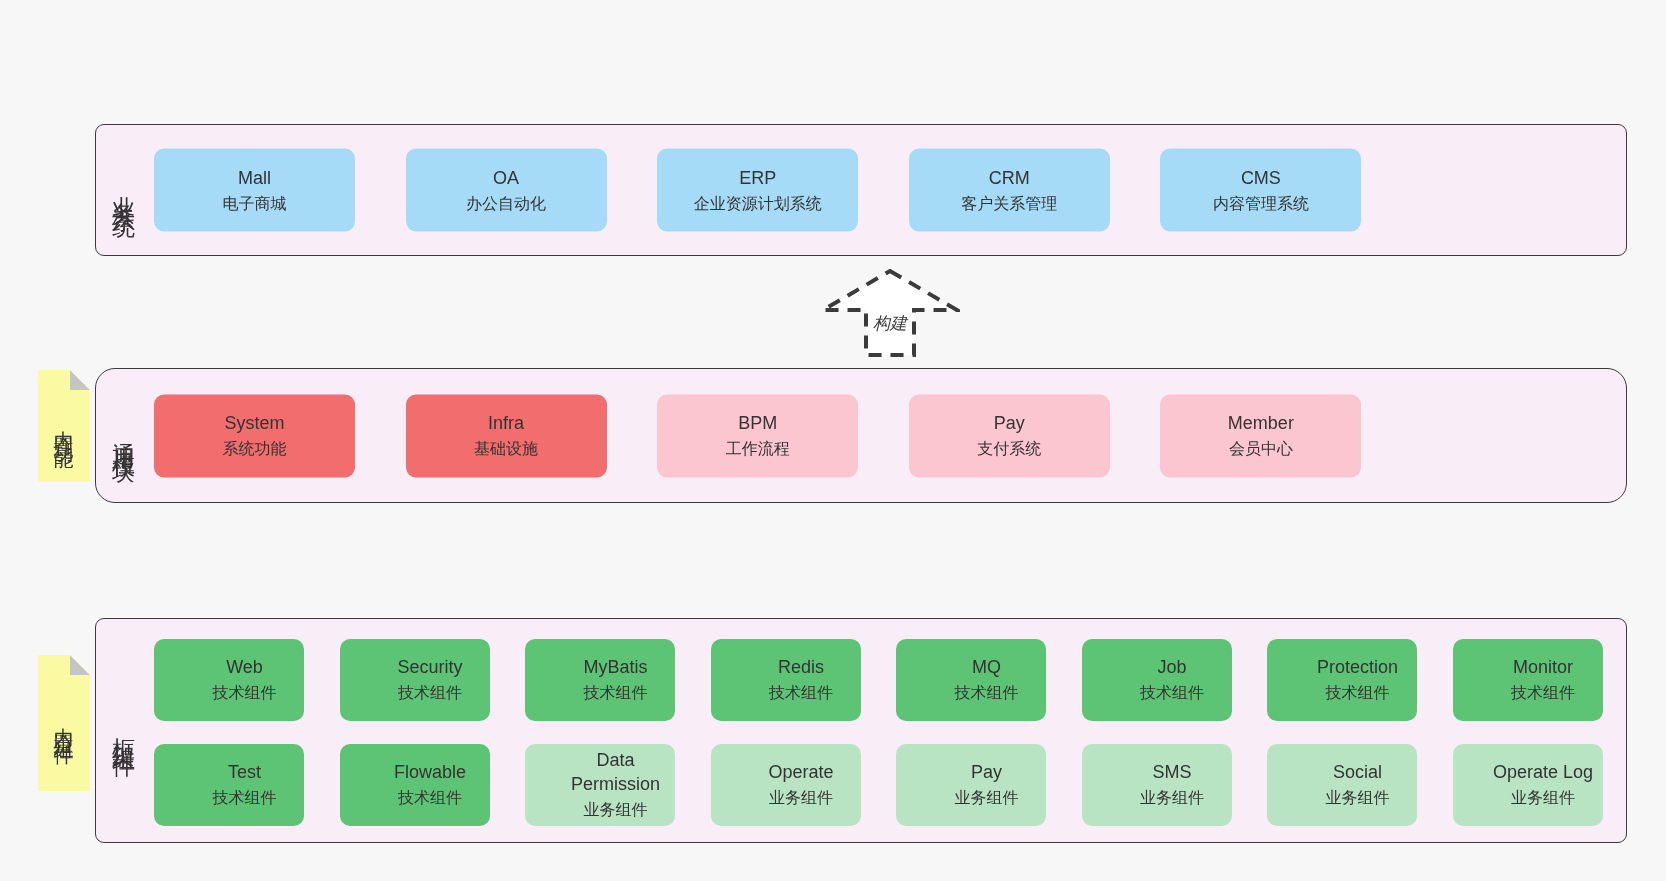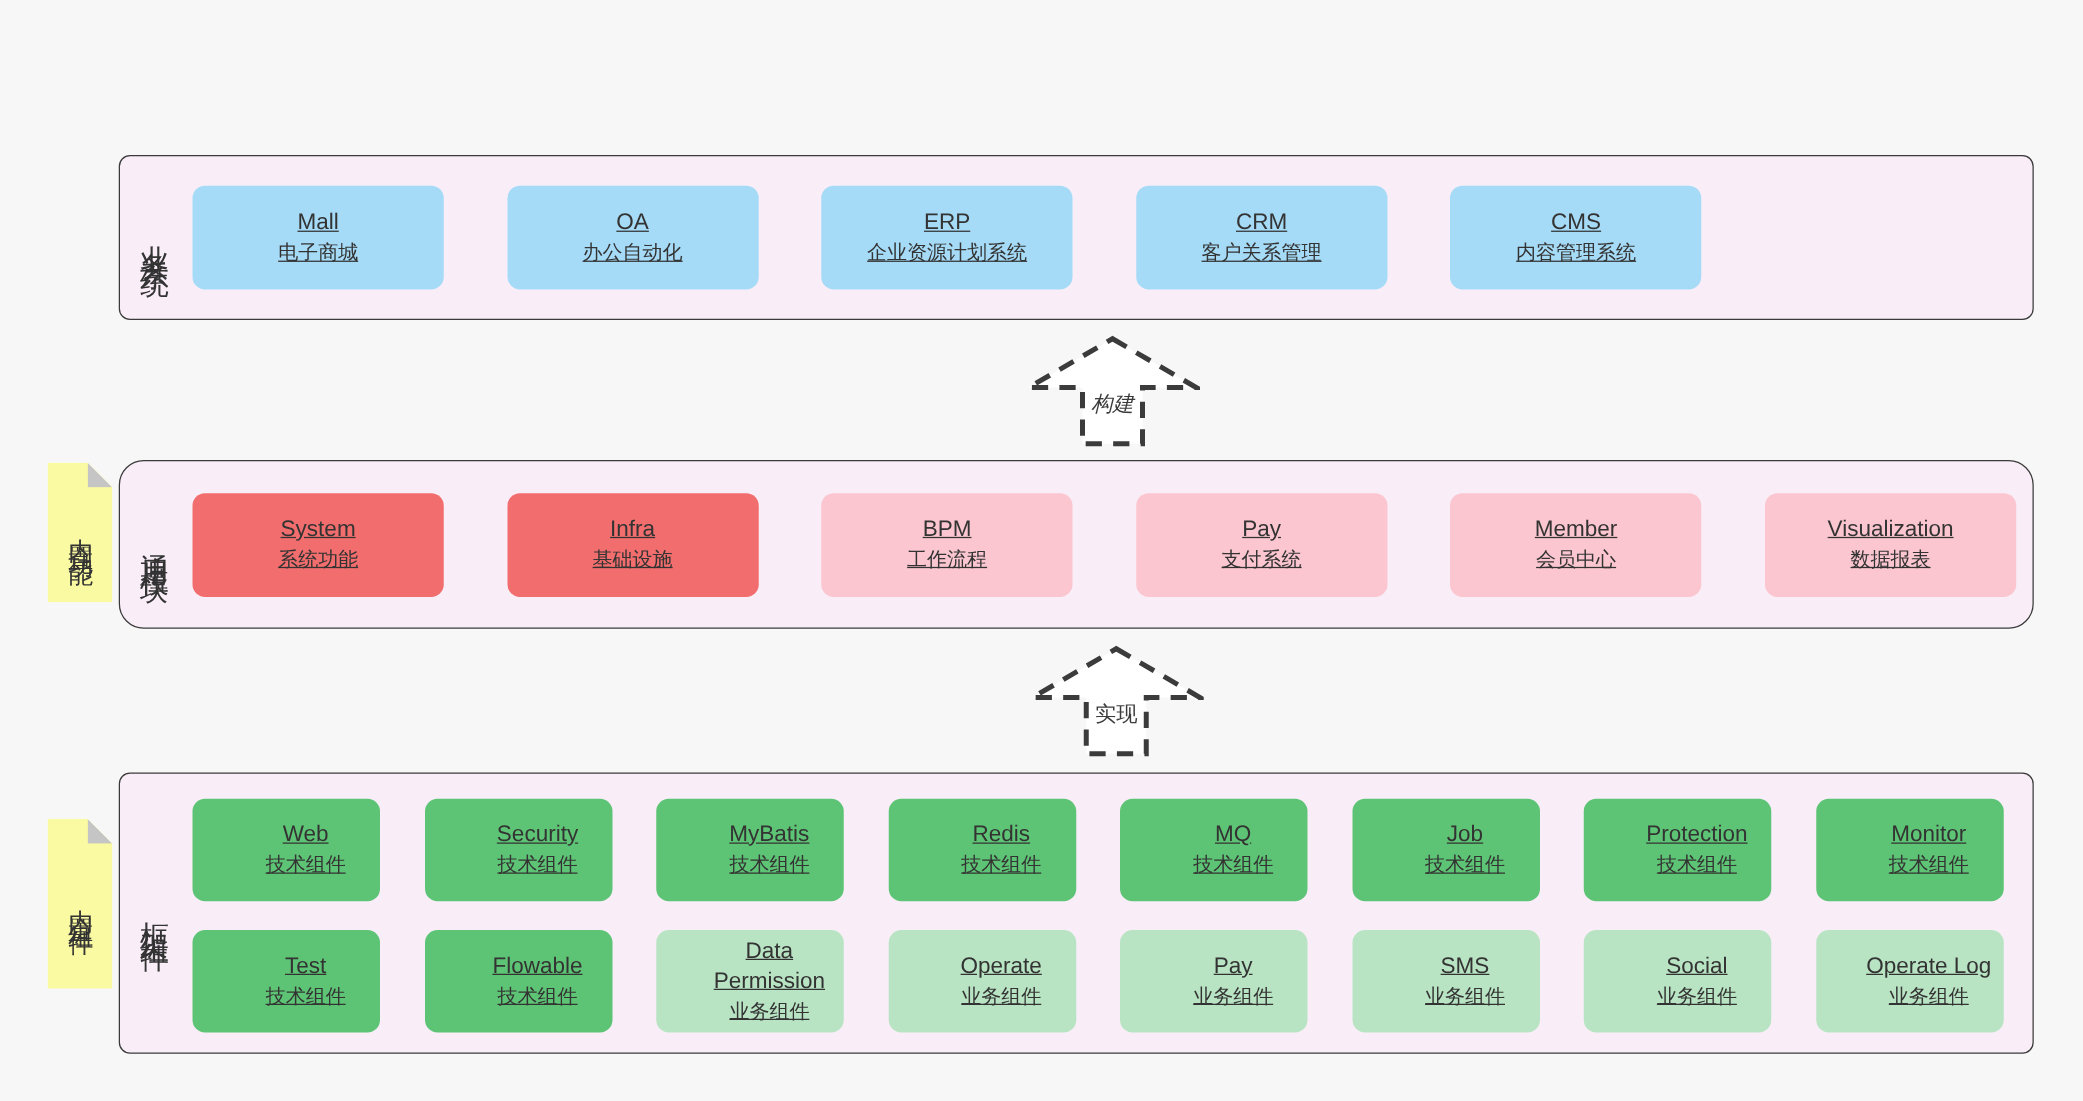--- a/index.html
+++ b/index.html
@@ -10,21 +10,21 @@
   .band{position:absolute;left:95px;width:1532px;background:var(--band-bg);
         border:1.5px solid var(--band-border);border-radius:9px;box-sizing:border-box;}
   .band-business{top:124px;height:132px;}
   .band-modules{top:368px;height:135px;border-radius:20px;}
   .band-framework{top:618px;height:225px;}
 
   .band-label{position:absolute;left:16px;top:50%;transform:translateY(-50%);
         writing-mode:vertical-rl;text-orientation:upright;
         font-size:23px;letter-spacing:6px;color:#333;line-height:1;}
 
-  .box-row{position:absolute;left:58px;display:flex;text-decoration:underline;}
+  .box-row{position:absolute;left:58px;display:flex;}
   .row-center{top:50%;transform:translateY(-50%);gap:50.6px;}
   .row-fw1{top:20px;gap:35.5px;}
   .row-fw2{top:125px;gap:35.5px;align-items:center;}
 
   .box{border-radius:10px;display:flex;flex-direction:column;justify-content:center;
        align-items:center;text-align:center;box-sizing:border-box;padding:4px 6px;}
   .box-lg{width:201px;height:83px;}
   .box-sm{width:150px;height:82px;padding-left:37px;}
   .box-title{font-size:18px;line-height:1.3;}
   .box-sub{font-size:16px;line-height:1.35;margin-top:3px;}
@@ -113,33 +113,23 @@
         <div class="box-sub">工作流程</div>
       </div>
       <div class="box box-lg" data-variant="pink">
         <div class="box-title">Pay</div>
         <div class="box-sub">支付系统</div>
       </div>
       <div class="box box-lg" data-variant="pink">
         <div class="box-title">Member</div>
         <div class="box-sub">会员中心</div>
       </div>
-      <div class="box box-lg" data-variant="pink">
-        <div class="box-title">Visualization</div>
-        <div class="box-sub">数据报表</div>
-      </div>
     </div>
   </section>
 
-  <div class="arrow arrow-2">
-    <svg viewBox="0 0 140 90">
-      <polygon points="70,3 137,42 94,42 94,87 46,87 46,42 3,42"></polygon>
-    </svg>
-    <div class="arrow-label">实现</div>
-  </div>
 
   <div class="tag tag-2">
     <div class="tag-fold"></div>
     <div class="tag-label">内置组件</div>
   </div>
   <section class="band band-framework">
     <div class="band-label">框架组件</div>
 
     <div class="box-row row-fw1">
       <div class="box box-sm" data-variant="green">

